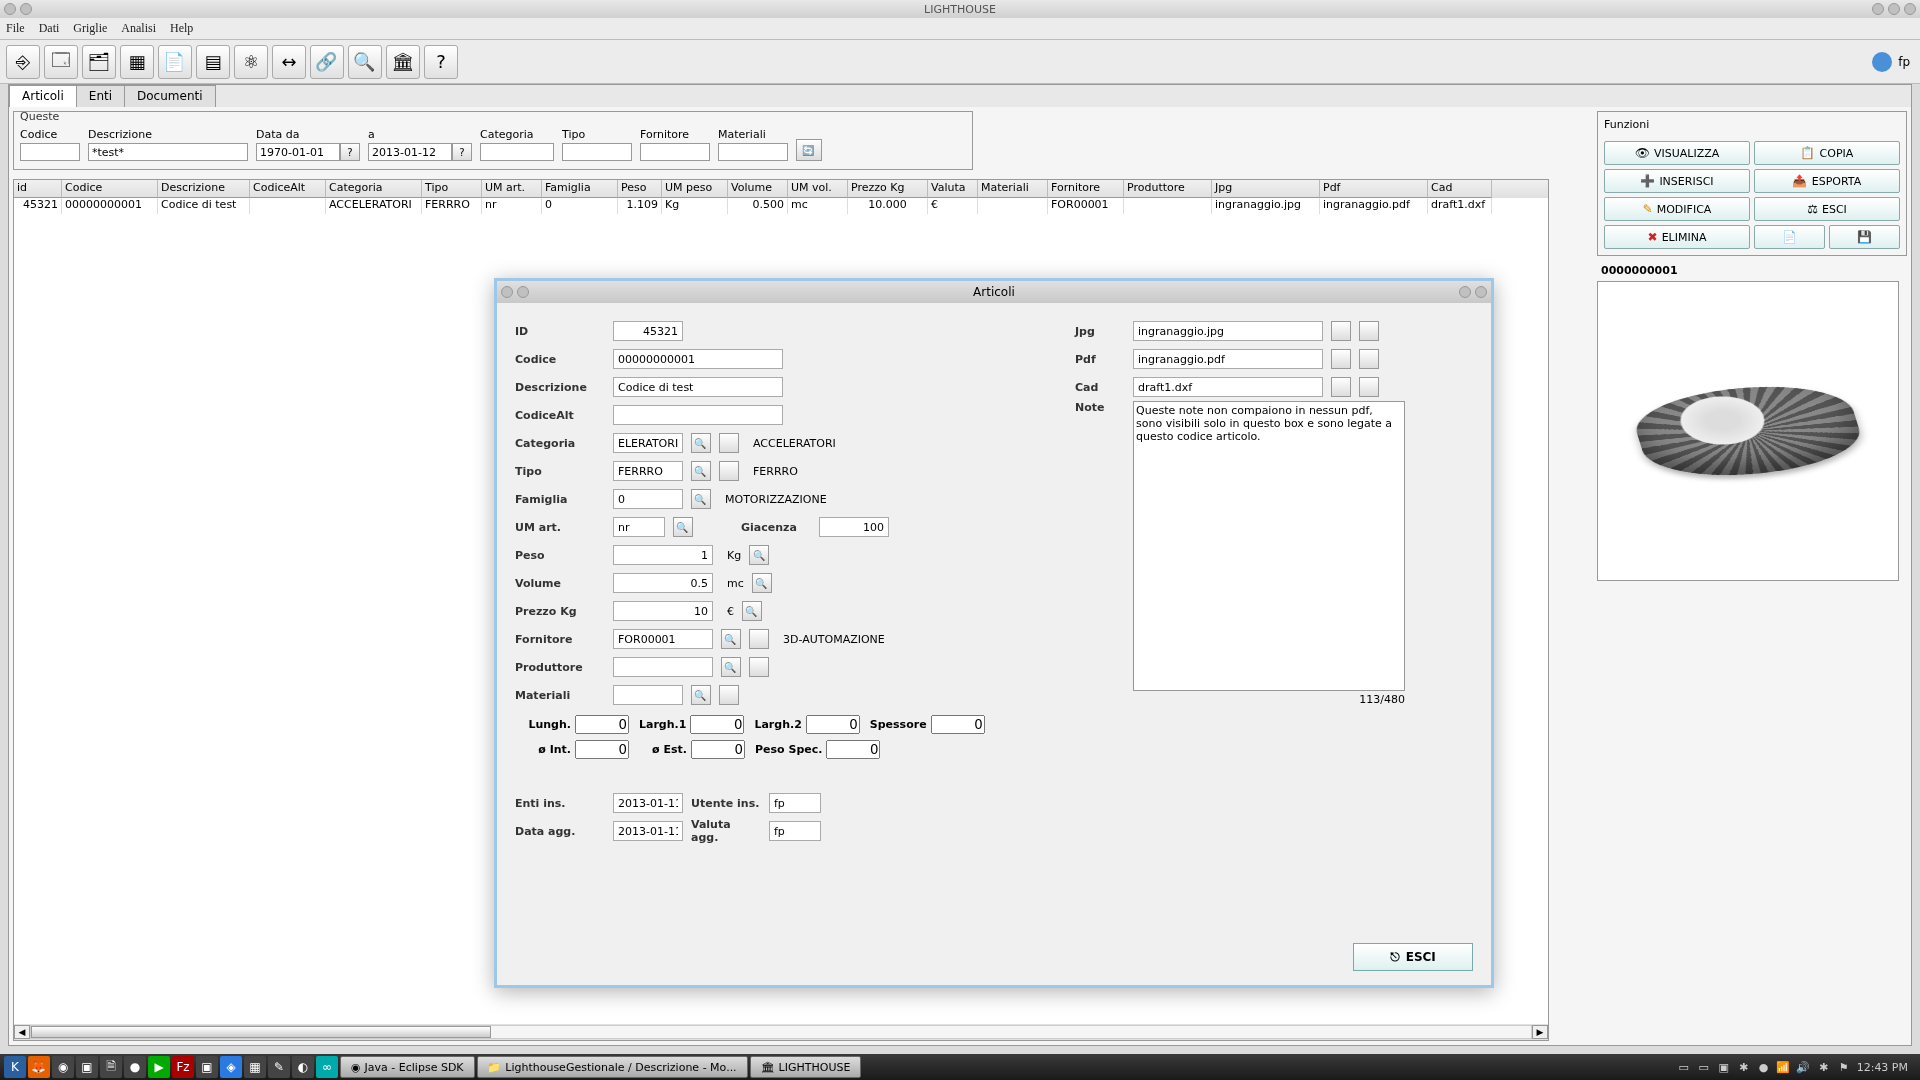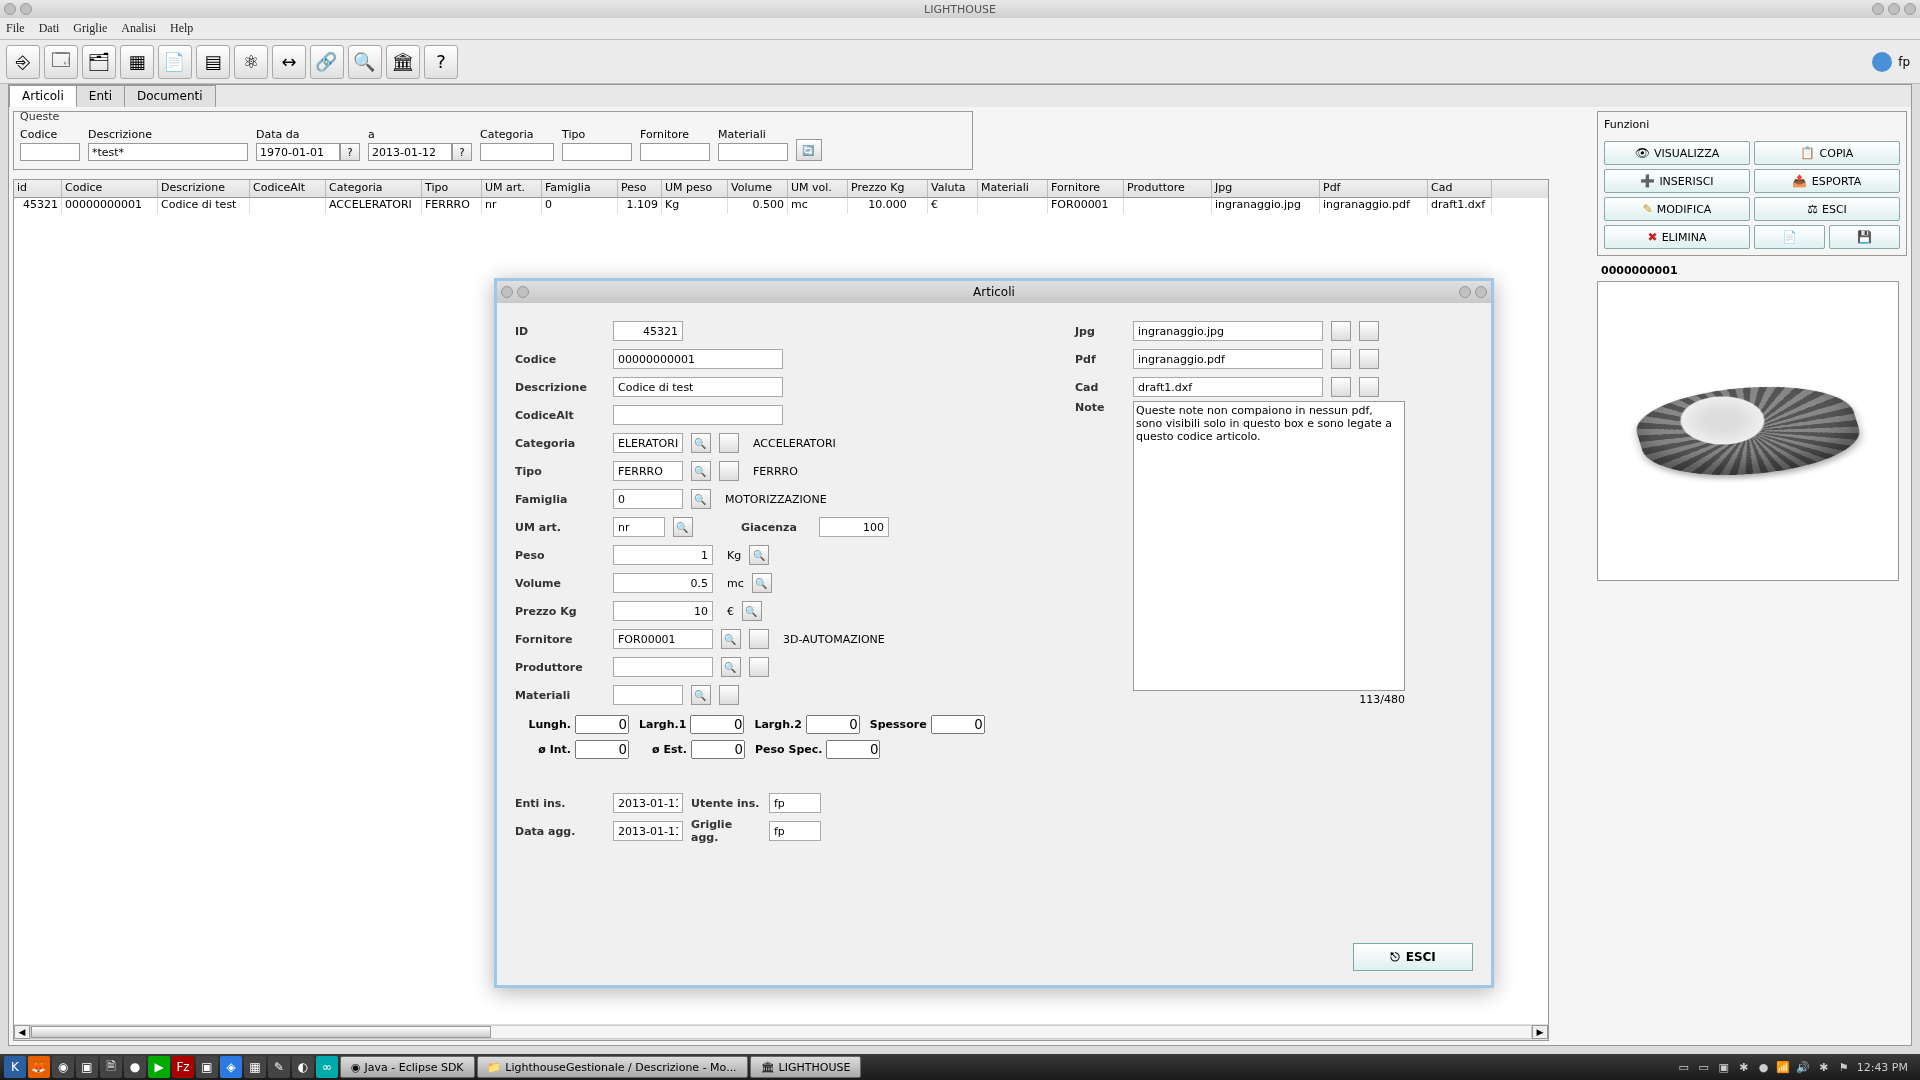--- a/index.html
+++ b/index.html
@@ -426,21 +426,21 @@
 
       <div class="field" style="margin-top:30px">
           <label>Enti ins.</label>
           <input class="ro w70" readonly="" value="2013-01-11" style="">
           <label class="w70">Utente ins.</label>
           <input class="ro w52" readonly="" value="fp" style="">
         </div>
       <div class="field">
           <label>Data agg.</label>
           <input class="ro w70" readonly="" value="2013-01-11" style="">
-          <label class="w70">Griglie agg.</label>
+          <label class="w70">Valuta agg.</label>
           <input class="ro w52" readonly="" value="fp" style="">
         </div>
     </div>
 
     <div class="dlg-col right">
       <div class="field">
           <label class="w60" style="text-align:left;width:50px">Jpg</label>
           <input class="w190" value="ingranaggio.jpg" style="">
           <button class="sbtn"></button>
           <button class="sbtn"></button>

